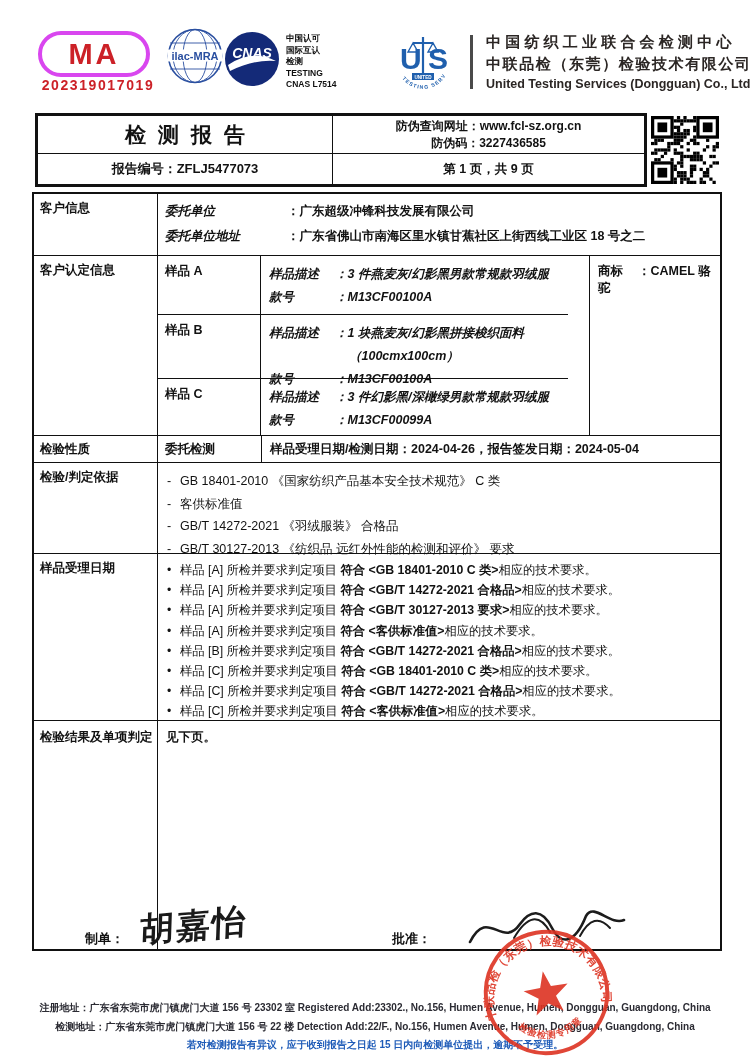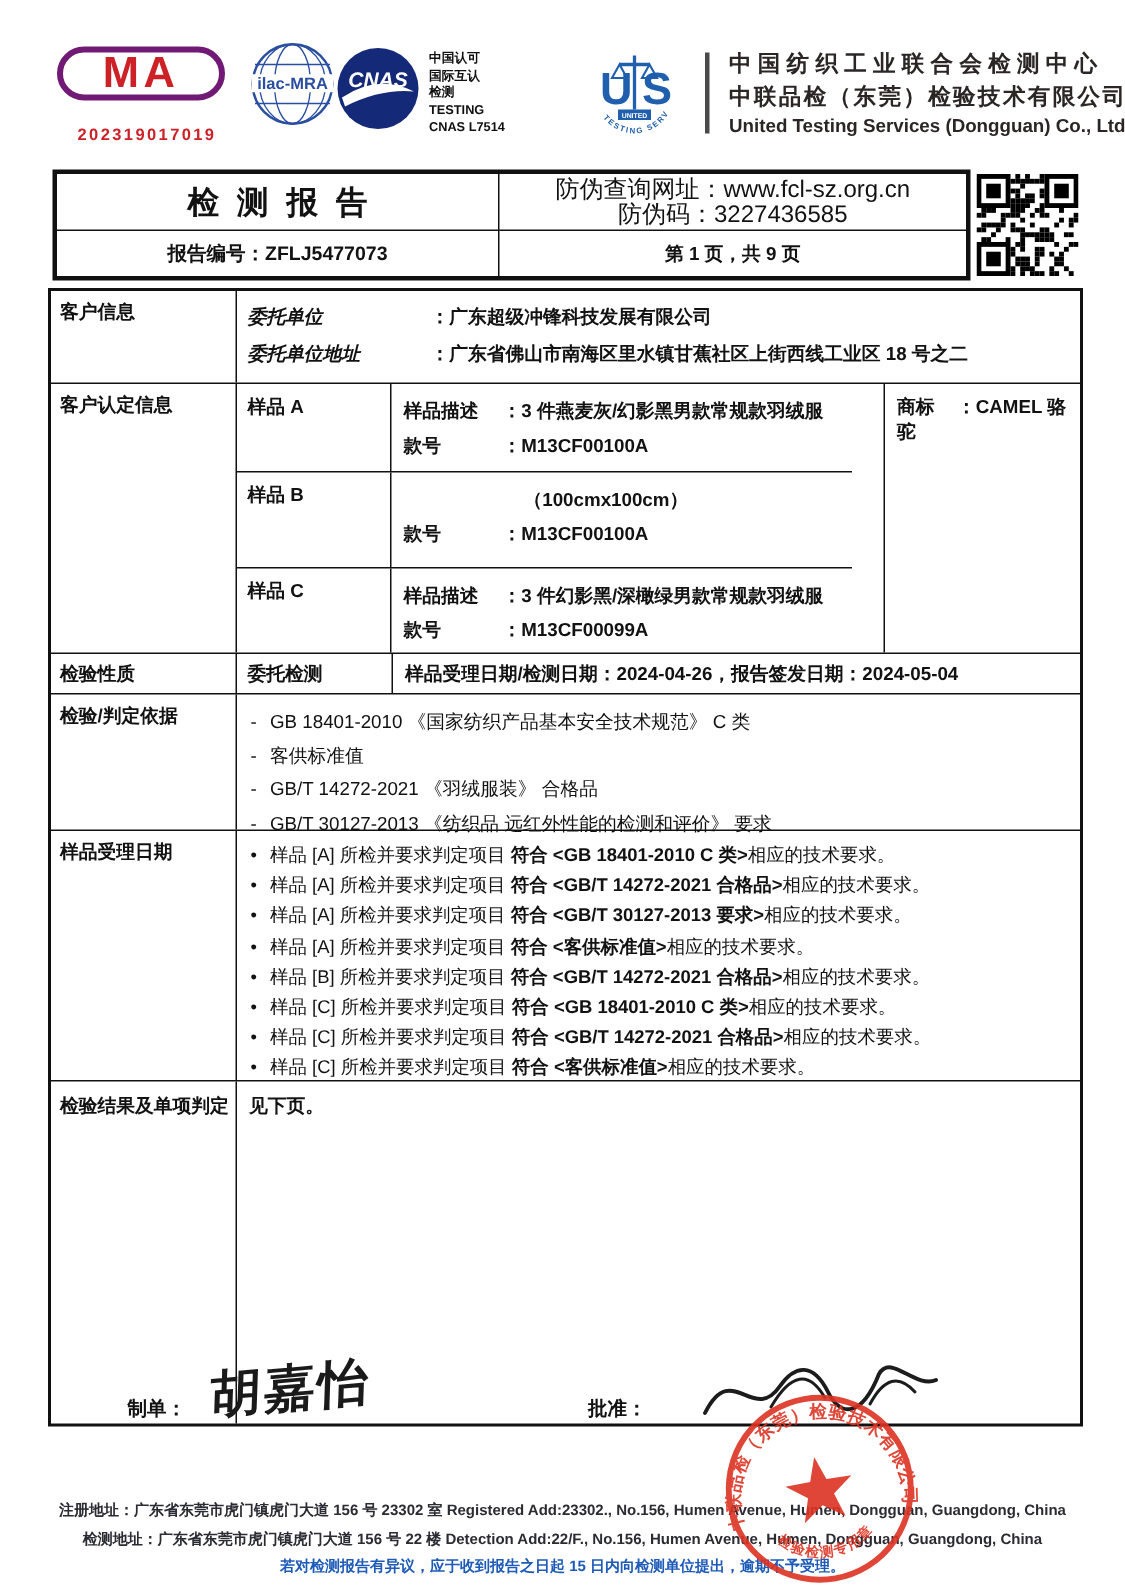--- a/index.html
+++ b/index.html
@@ -2,65 +2,65 @@
 <html><head>
 <meta charset="utf-8">
 <style>
   * { margin:0; padding:0; box-sizing:border-box; }
   html,body { width:750px; height:1061px; background:#ffffff; overflow:hidden;
     font-family:"Liberation Sans", sans-serif; color:#121212; }
 
   
   .logo-band { position:absolute; top:25px; left:38px; width:690px; height:86px; }
   .cma { position:absolute; top:6px; left:0; width:120px; text-align:center; }
-  .cma-capsule { width:112px; height:36px; border:4px solid #701a75; border-radius:27px;
+  .cma-capsule { width:112px; height:46px; border:4px solid #d946ef; border-radius:27px;
     display:flex; align-items:center; justify-content:center; }
   .cma-capsule span { color:#cc2127; font-size:29px; font-weight:bold; letter-spacing:3px; }
-  .cma-num { color:#cc2127; font-size:11px; font-weight:bold; letter-spacing:1.6px; margin-top:17px; }
+  .cma-num { color:#cc2127; font-size:14px; font-weight:bold; letter-spacing:1.6px; margin-top:0; }
   .ilac { position:absolute; top:2px; left:128px; }
   .cnas { position:absolute; top:6px; left:186px; }
   .accred { position:absolute; top:8px; left:248px; font-size:8.5px; font-weight:bold;
     line-height:11.5px; color:#101010; }
   .uts { position:absolute; top:8px; left:352px; }
   .divider { position:absolute; top:10px; left:432px; width:2.5px; height:54px; background:#4a4a4a; }
   .org { position:absolute; top:8px; left:448px; color:#2b2624; white-space:nowrap; }
   .org-cn1 { font-size:15px; font-weight:bold; letter-spacing:4.2px; }
   .org-cn2 { font-size:15px; font-weight:bold; letter-spacing:1.6px; margin-top:3px; }
   .org-en  { font-size:12.5px; font-weight:bold; margin-top:3px; }
 
   
   .rhead { position:absolute; top:113px; left:35px; width:612px; height:74px;
     border:3px solid #111; display:grid; grid-template-columns:295px 1fr; grid-template-rows:38px 1fr; }
   .rhead > div { border-right:1.5px solid #111; border-bottom:1.5px solid #111;
     display:flex; flex-direction:column; align-items:center; justify-content:center; }
   .rhead > div:nth-child(2n) { border-right:none; }
   .rhead > div:nth-child(n+3) { border-bottom:none; }
   .rtitle { font-size:21px; font-weight:bold; letter-spacing:12px; text-indent:12px; }
-  .anti { font-size:16px; font-weight:normal; line-height:17px; text-align:left; }
+  .anti { font-size:12px; font-weight:bold; line-height:17px; text-align:left; }
   .repno { font-size:13px; font-weight:bold; }
   .pageinfo { font-size:12.5px; font-weight:bold; }
   .qr { position:absolute; top:116px; left:651px; width:68px; height:68px; }
 
   
   .mtable { position:absolute; top:192px; left:32px; width:690px; border:2px solid #111; }
   .mrow { display:flex; width:100%; }
   .bt { border-top:1.5px solid #111; }
   .lab { width:124px; border-right:1.5px solid #111; padding:6px 3px 0 6px;
     font-size:12.5px; font-weight:600; flex-shrink:0; }
   .cell { font-size:12.5px; }
   .kv-line { padding-left:7px; line-height:25px; white-space:nowrap; font-weight:600; }
   .klabel { display:inline-block; width:122px;font-style:italic; }
   .mid { width:410px; flex-shrink:0; display:flex; flex-direction:column; }
   .subrow { display:flex; border-bottom:1.5px solid #111; }
   .subrow:last-child { border-bottom:none; }
   .scol1 { width:103px; border-right:1.5px solid #111; padding:7px 0 0 7px;
     font-size:12.5px; font-weight:600; flex-shrink:0; }
   .scol2 { flex:1; padding:7px 0 0 8px; font-size:12.5px; font-weight:600; line-height:23px; }
   .slabel { display:inline-block; width:66px; }
-  .cont-line { white-space:nowrap; }
+  .cont-line { white-space:nowrap;font-style:italic; }
   .indent2 { padding-left:80px; }
   .brand { flex:1; border-left:0px; padding:7px 0 0 8px; font-size:12.5px; font-weight:600;margin-left:21px; }
   .n-val { width:104px; border-right:1.5px solid #111; padding:5px 0 0 7px;
     font-size:12.5px; font-weight:600; flex-shrink:0; }
   .n-dates { flex:1; padding:5px 0 0 8px; font-size:12.5px; font-weight:700; }
   .list { flex:1; padding:7px 0 0 9px; }
   .li { font-size:12.5px; line-height:22.5px; white-space:nowrap; }
   .li .bul { display:inline-block; width:13px; }
   .cli { font-size:12.3px; line-height:20.2px; white-space:nowrap; }
   .cli .bul { display:inline-block; width:13px; }
@@ -316,20 +316,21 @@
       <div class="subrow" style="height:59px">
         <div class="scol1">样品 A</div>
         <div class="scol2">
           <div class="cont-line"><span class="slabel">样品描述</span><span>：</span><span>3 件燕麦灰/幻影黑男款常规款羽绒服</span></div>
           <div class="cont-line"><span class="slabel">款号</span><span>：</span><span>M13CF00100A</span></div>
         </div>
       </div>
       <div class="subrow" style="height:64px">
         <div class="scol1">样品 B</div>
         <div class="scol2">
+          <div class="cont-line"><span class="slabel">样品描述</span><span>：</span><span>1 块燕麦灰/幻影黑拼接梭织面料</span></div>
           <div class="cont-line indent2">（100cmx100cm）</div>
           <div class="cont-line"><span class="slabel">款号</span><span>：</span><span>M13CF00100A</span></div>
         </div>
       </div>
       <div class="subrow" style="flex:1">
         <div class="scol1">样品 C</div>
         <div class="scol2">
           <div class="cont-line"><span class="slabel">样品描述</span><span>：</span><span>3 件幻影黑/深橄绿男款常规款羽绒服</span></div>
           <div class="cont-line"><span class="slabel">款号</span><span>：</span><span>M13CF00099A</span></div>
         </div>

